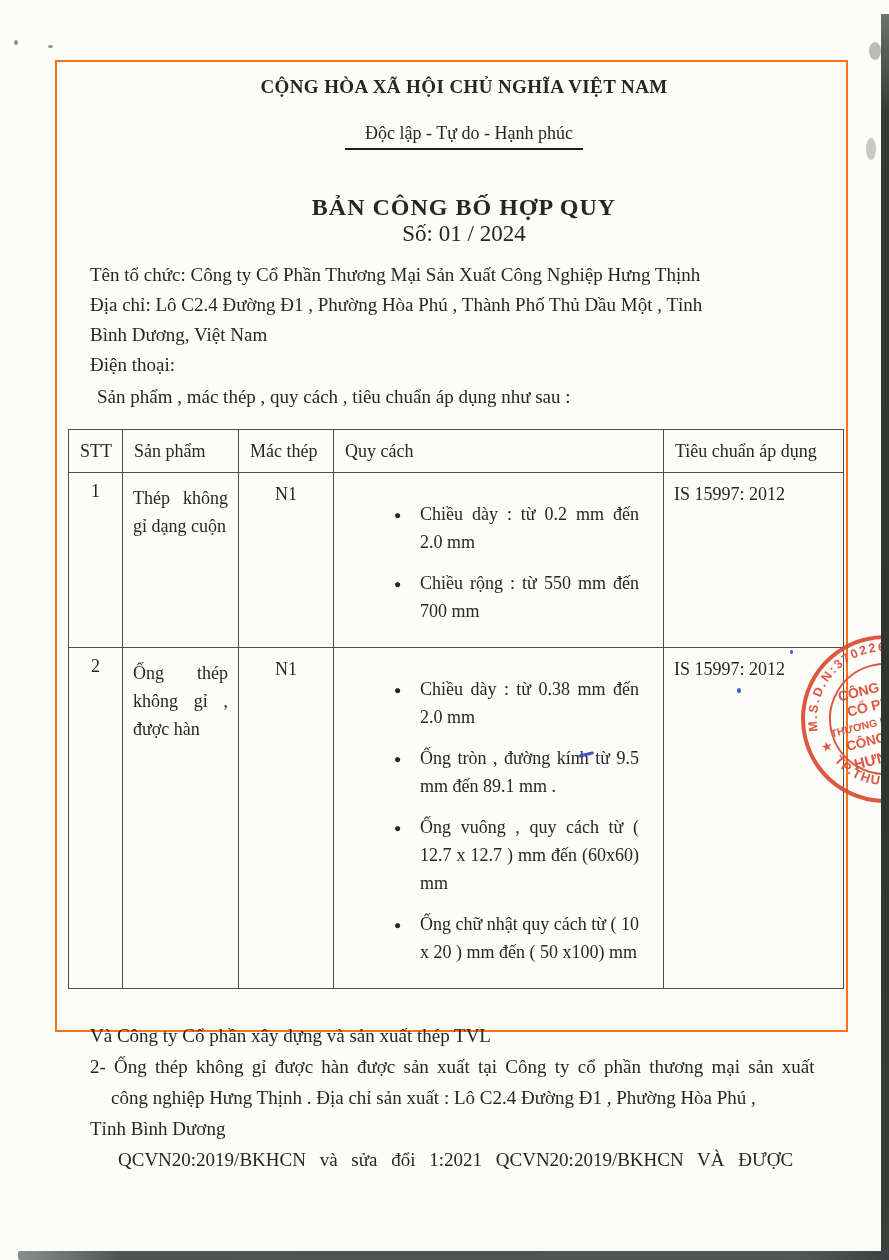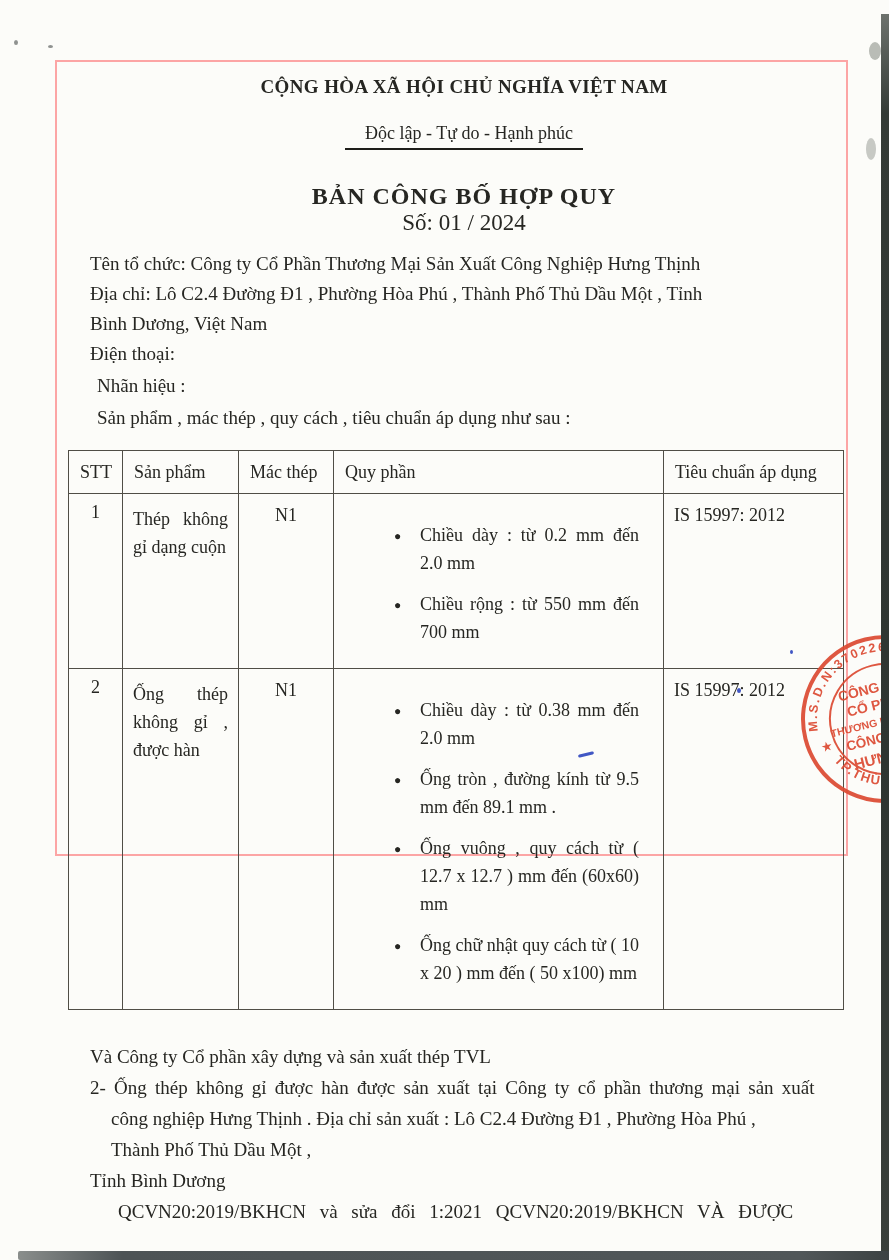--- a/index.html
+++ b/index.html
@@ -6,35 +6,35 @@
   html,body { width:889px; height:1260px; }
   body {
     position:relative;
     background:#fcfcf9;
     overflow:hidden;
     font-family:"Liberation Serif","DejaVu Serif",serif;
     color:#262622;
   }
   .frame {
     position:absolute; left:55px; top:60px;
-    width:793px; height:796px;
-    border:2px solid #fca5a5;
+    width:793px; height:972px;
+    border:2px solid #f97316;
     padding:12px 8px 0 33px;
     background:transparent;
   }
   .center { text-align:center; }
   .nat-header { margin-top:2px; }
   .country { font-size:19px; font-weight:bold; letter-spacing:.4px; }
   .motto {
     display:inline-block; margin-top:7px;
     font-size:18px; font-weight:normal;
     border-bottom:2.5px solid #1e1e1a;
     padding:0 10px 4px 20px;
   }
-  .doc-title { margin-top:33px; font-size:24px; font-weight:bold; letter-spacing:1px; }
+  .doc-title { margin-top:44px; font-size:24px; font-weight:bold; letter-spacing:1px; }
   .doc-number { font-size:23px; }
   .info { margin-top:13px; font-size:19px; line-height:30px; }
   .info p { margin:0; }
   .info .ind { padding-left:7px; margin-top:2px; }
   .bold { font-weight:bold; }
 
   table.spec-table {
     border-collapse:collapse; table-layout:fixed;
     width:775px; margin:17px 0 0 -22px;
     font-size:18px;
@@ -103,38 +103,37 @@
   </div>
 
   <div class="center doc-title">BẢN CÔNG BỐ HỢP QUY</div>
   <div class="center doc-number">Số: 01 / 2024</div>
 
   <div class="info">
     <p>Tên tổ chức: Công ty Cổ Phần Thương Mại Sản Xuất Công Nghiệp Hưng Thịnh</p>
     <p>Địa chỉ: Lô C2.4 Đường Đ1 , Phường Hòa Phú , Thành Phố Thủ Dầu Một , Tỉnh</p>
     <p>Bình Dương, Việt Nam</p>
     <p>Điện thoại:</p>
-    <p class="ind">Nhãn hiệu :</p>
     <p class="ind">Sản phẩm , mác thép , quy cách , tiêu chuẩn áp dụng như sau :</p>
   </div>
 
   <table class="spec-table">
     <colgroup>
         <col style="width:54px">
         <col style="width:116px">
         <col style="width:95px">
         <col style="width:330px">
         <col style="width:180px">
       </colgroup>
     <thead>
       <tr>
         <th class="c-stt">STT</th>
         <th>Sản phẩm</th>
         <th>Mác thép</th>
-        <th>Quy phần</th>
+        <th>Quy cách</th>
         <th>Tiêu chuẩn áp dụng</th>
       </tr>
     </thead>
     <tbody>
       <tr class="row-1">
         <td class="c-stt">1</td>
         <td class="c-sp">Thép không gỉ dạng cuộn</td>
         <td class="c-mac">N1</td>
         <td class="c-qc">
           <ul class="specs">
@@ -158,21 +157,20 @@
         </td>
         <td class="c-std">IS 15997: 2012</td>
       </tr>
     </tbody>
   </table>
 
   <div class="notes">
     <div>Và Công ty Cổ phần xây dựng và sản xuất thép TVL</div>
     <div class="wide">2-  Ống thép không gỉ được hàn được sản xuất tại Công ty cổ phần thương mại sản xuất</div>
     <div class="indent">công nghiệp Hưng Thịnh . Địa chỉ sản xuất : Lô C2.4 Đường Đ1 , Phường Hòa Phú ,</div>
-    <div class="indent">Thành Phố Thủ Dầu Một ,</div>
     <div>Tỉnh Bình Dương</div>
     <div class="qline">QCVN20:2019/BKHCN và sửa đổi 1:2021 QCVN20:2019/BKHCN VÀ ĐƯỢC</div>
 
   </div>
 
 </div>
 
 <svg class="stamp" width="230" height="230" viewBox="0 0 230 230">
   <g transform="rotate(-14 107 107)" fill="#dc4a32">
     <circle cx="107" cy="107" r="82" fill="none" stroke="#dc4a32" stroke-width="4"></circle>

